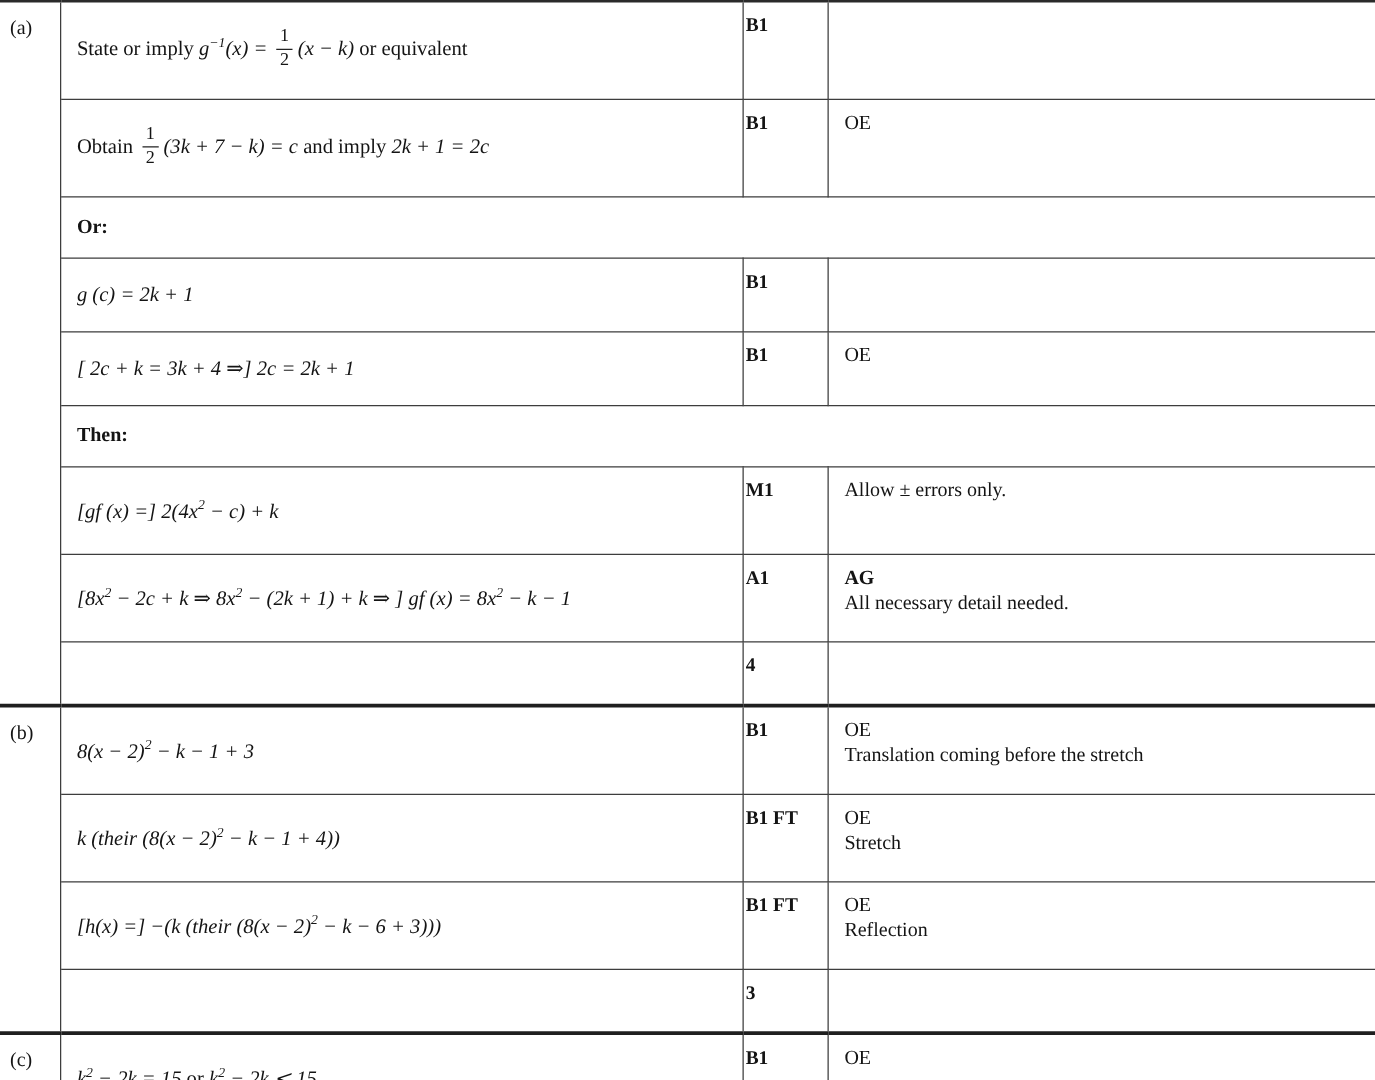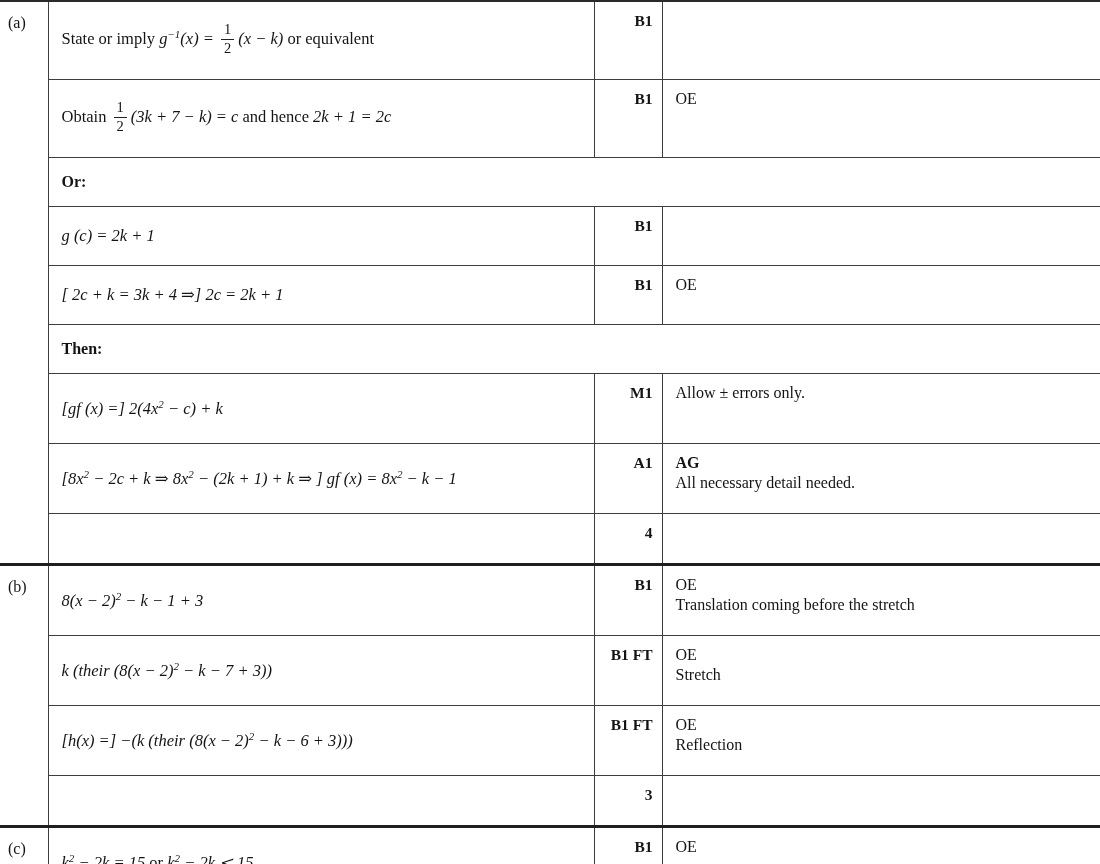--- a/index.html
+++ b/index.html
@@ -38,21 +38,20 @@
   }
   td.heading{
     vertical-align:middle;
     font-weight:bold;
     padding:6px 8px 6px 13px;
     font-size:16px;
     height:36px;
   }
   td.mark{
     font-weight:bold;
-    text-align:right;
     padding:10px 9px 4px 2px;
     font-size:15.5px;
     white-space:nowrap;
   }
   td.guid{
     padding:9px 8px 4px 13px;
     font-size:16px;
     line-height:1.28;
   }
   td.guid .gline{display:block;}
@@ -101,21 +100,21 @@
     <col style="width:438px">
   </colgroup>
   <tbody>
       <tr class="first-sec">
         <td class="part" rowspan="9">(a)</td>
         <td class="answer h-frac"><span class="t">State or imply </span><span class="m">g</span><sup class="e">−1</sup><span class="m">(x) = </span><span class="frac"><span class="num">1</span><span class="den">2</span></span><span class="m">(x − k)</span><span class="t"> or equivalent</span></td>
         <td class="mark h-frac">B1</td>
         <td class="guid h-frac"></td>
       </tr>
       <tr>
-        <td class="answer h-frac"><span class="t">Obtain </span><span class="frac"><span class="num">1</span><span class="den">2</span></span><span class="m">(3k + 7 − k) = c</span><span class="t"> and hence </span><span class="m">2k + 1 = 2c</span></td>
+        <td class="answer h-frac"><span class="t">Obtain </span><span class="frac"><span class="num">1</span><span class="den">2</span></span><span class="m">(3k + 7 − k) = c</span><span class="t"> and imply </span><span class="m">2k + 1 = 2c</span></td>
         <td class="mark h-frac">B1</td>
         <td class="guid h-frac">
           <span class="gline">OE</span>
         </td>
       </tr>
       <tr>
         <td class="heading" colspan="3">Or:</td>
       </tr>
       <tr>
         <td class="answer h-plain"><span class="m">g (c) = 2k + 1</span></td>
@@ -155,21 +154,21 @@
       <tr class="sec-start">
         <td class="part" rowspan="4">(b)</td>
         <td class="answer h-sup"><span class="m">8(x − 2)</span><sup class="e">2</sup><span class="m"> − k − 1 + 3</span></td>
         <td class="mark h-sup">B1</td>
         <td class="guid h-sup">
           <span class="gline">OE</span>
           <span class="gline">Translation coming before the stretch</span>
         </td>
       </tr>
       <tr>
-        <td class="answer h-sup"><span class="m">k (their (8(x − 2)</span><sup class="e">2</sup><span class="m"> − k − 7 + 3))</span></td>
+        <td class="answer h-sup"><span class="m">k (their (8(x − 2)</span><sup class="e">2</sup><span class="m"> − k − 1 + 4))</span></td>
         <td class="mark h-sup">B1 FT</td>
         <td class="guid h-sup">
           <span class="gline">OE</span>
           <span class="gline">Stretch</span>
         </td>
       </tr>
       <tr>
         <td class="answer h-sup"><span class="m">[h(x) =] −(k (their (8(x − 2)</span><sup class="e">2</sup><span class="m"> − k − 6 + 3)))</span></td>
         <td class="mark h-sup">B1 FT</td>
         <td class="guid h-sup">

